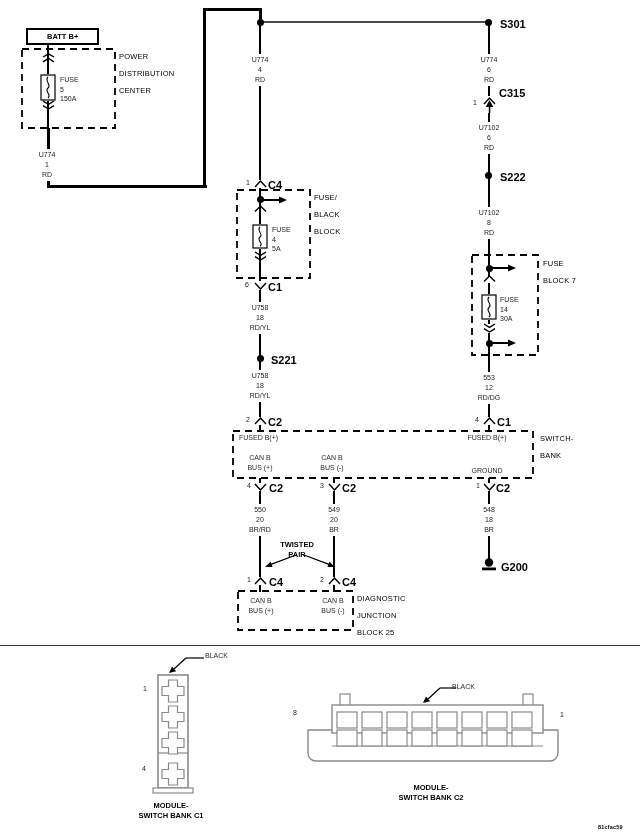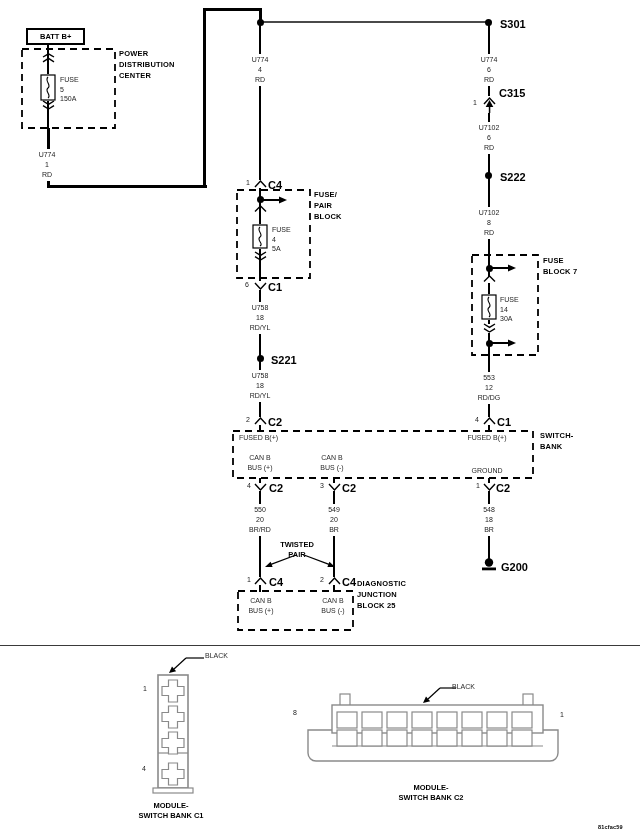--- a/index.html
+++ b/index.html
@@ -4,31 +4,31 @@
 <style>
   html,body{margin:0;padding:0;background:#fff}
   .canvas{position:relative;width:640px;height:838px;background:#fff;
           font-family:"Liberation Sans",sans-serif;overflow:hidden}
   .w{position:absolute;background:#000}
   .thin{background:#4a4a4a}
   .dot{position:absolute;width:7px;height:7px;border-radius:50%;background:#000}
   .lbl{position:absolute;font-size:7px;line-height:10px;color:#1c1c1c;background:#fff;
        white-space:pre-line;text-align:center;padding:1px 3px}
   .cx{transform:translateX(-50%)}
-  .blbl{position:absolute;font-weight:bold;font-size:7.5px;line-height:11px;color:#000;
+  .blbl{position:absolute;font-weight:normal;font-size:7.5px;line-height:17px;color:#000;
         white-space:pre-line;letter-spacing:.2px}
   .ftxt{position:absolute;font-size:7px;line-height:9.5px;color:#1c1c1c;white-space:pre-line}
   .pin{position:absolute;font-size:7px;color:#1c1c1c}
   .cnm{position:absolute;font-size:11px;font-weight:bold;color:#000}
   .sym{position:absolute;background:#fff}
   .svgabs{position:absolute}
   .cap{position:absolute;font-weight:bold;font-size:7.5px;line-height:9.5px;text-align:center;
        white-space:pre-line;color:#000}
   .battbox{position:absolute;border:2px solid #000;font-weight:bold;font-size:7.5px;
-           padding:2px 12px;background:#fff;color:#000}
+           padding:2px 19px;background:#fff;color:#000}
   .blk{position:absolute;font-size:7px;color:#2a2a2a}
   .wm{position:absolute;font-size:5.5px;font-weight:bold;color:#000;letter-spacing:.2px}
   .sep{position:absolute;background:#3a3a3a}
 </style>
 </head>
 <body>
 
 <div class="canvas">
 
   <div class="w" style="left:47px;top:43px;width:1.6px;height:85px"></div>
@@ -177,21 +177,21 @@
   <div class="lbl cx" style="left:260px;top:54px">U774
 4
 RD</div>
   <div class="lbl cx" style="left:489px;top:54px">U774
 6
 RD</div>
 
   <div class="pin" style="left:246px;top:179px">1</div>
   <div class="cnm" style="left:268px;top:179px">C4</div>
   <div class="blbl" style="left:314px;top:189px">FUSE/
-PAIR
+BLACK
 BLOCK</div>
   <div class="ftxt" style="left:272px;top:225px">FUSE
 4
 5A</div>
   <div class="pin" style="left:245px;top:281px">6</div>
   <div class="cnm" style="left:268px;top:281px">C1</div>
   <div class="lbl cx" style="left:260px;top:302px">U758
 18
 RD/YL</div>
   <div class="cnm" style="left:271px;top:354px">S221</div>
@@ -260,21 +260,21 @@
 
   <div class="pin" style="left:247px;top:576px">1</div>
   <div class="cnm" style="left:269px;top:576px">C4</div>
   <div class="pin" style="left:320px;top:576px">2</div>
   <div class="cnm" style="left:342px;top:576px">C4</div>
 
   <div class="blk cx" style="left:261px;top:596px;text-align:center;white-space:pre-line;line-height:9.5px">CAN B
 BUS (+)</div>
   <div class="blk cx" style="left:333px;top:596px;text-align:center;white-space:pre-line;line-height:9.5px">CAN B
 BUS (-)</div>
-  <div class="blbl" style="left:357px;top:578px">DIAGNOSTIC
+  <div class="blbl" style="left:357px;top:590px">DIAGNOSTIC
 JUNCTION
 BLOCK 25</div>
 
   <svg class="svgabs" style="left:480px;top:557px" width="18" height="14">
     <circle cx="9" cy="5.5" r="4.2" fill="#000"></circle>
       <rect x="2" y="10.5" width="14" height="2.8" fill="#000"></rect>
     </svg>
   <div class="cnm" style="left:501px;top:561px">G200</div>
 
   <div class="dot" style="left:256.5px;top:18.5px"></div>

